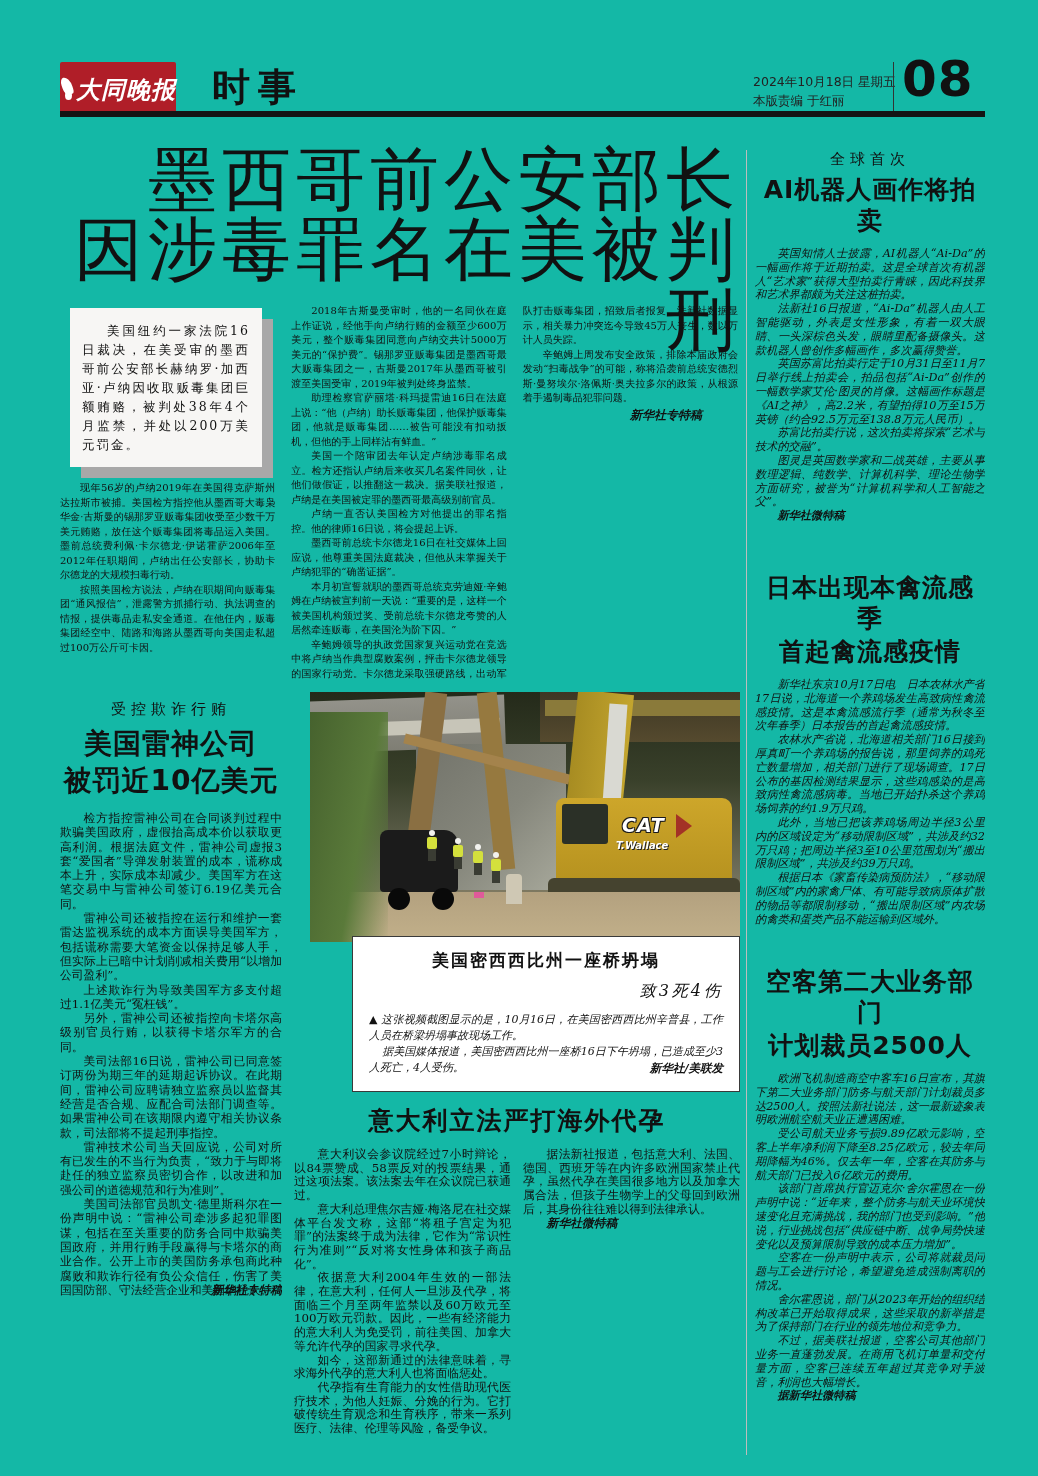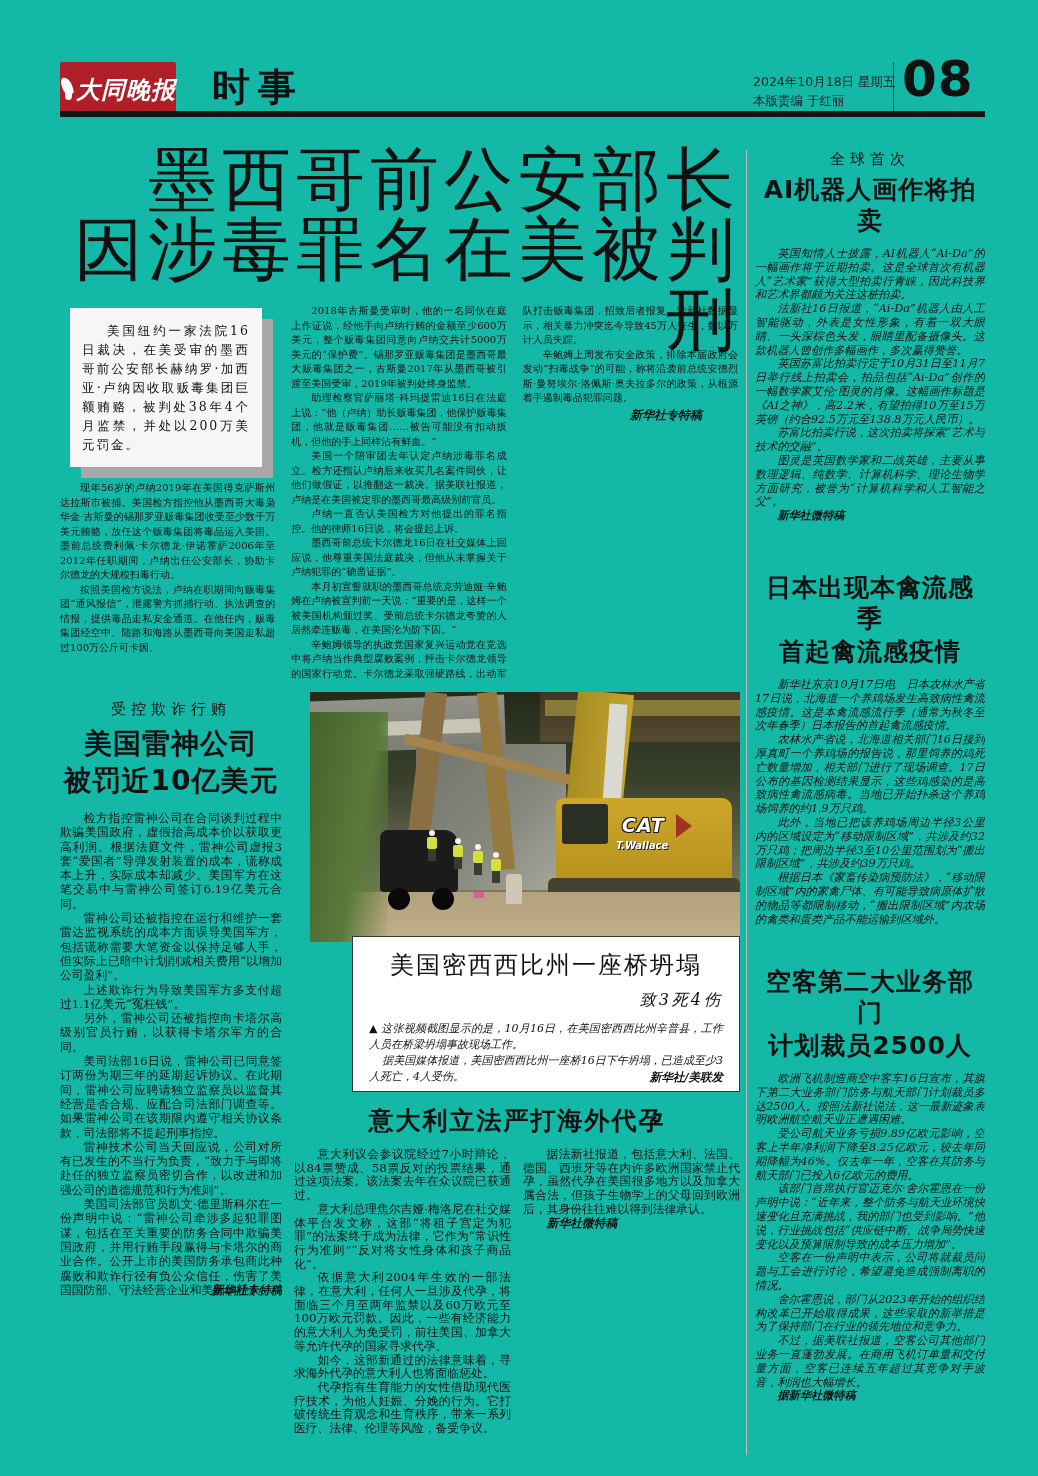--- a/index.html
+++ b/index.html
@@ -59,21 +59,21 @@
   .wallace-text{font-family:"DejaVu Sans",sans-serif;font-style:italic;font-weight:bold;font-size:10px;color:#fff;
       text-shadow:1px 1px 0 #222;}
   .worker{position:absolute;width:12px;}
   .worker .head{width:6px;height:6px;border-radius:50%;background:#f2f2ee;margin:0 auto;}
   .worker .vest{width:10px;height:12px;background:#d4e03c;margin:1px auto 0;border-radius:2px;}
   .worker .legs{width:8px;height:12px;background:#3a3c33;margin:0 auto;}
 
   
   .caption-box{left:352px;top:936px;width:388px;height:156px;background:#fff;border:1px solid #3a3a3a;
       box-sizing:border-box;padding:12px 16px 8px;}
-  .cap-title{text-align:center;font-family:"DejaVu Sans",sans-serif;font-weight:400;font-size:24px;letter-spacing:2px;margin:0;}
+  .cap-title{text-align:center;font-family:"DejaVu Sans",sans-serif;font-weight:700;font-size:17px;letter-spacing:2px;margin:0;}
   .cap-sub{text-align:right;font-size:16px;letter-spacing:3px;margin:9px 0 10px;font-style:italic;}
   .cap-text{margin:0;font-size:11px;line-height:16px;font-style:italic;text-align:justify;}
   .cap-indent{text-indent:1.2em;}
   .cap-credit{margin-top:-16px;font-size:11.5px;line-height:16px;text-align:right;font-style:italic;font-weight:bold;}
 
   
   .italy{left:294px;top:1104px;width:446px;height:360px;overflow:hidden;}
   .italy-headline{text-align:center;font-family:"DejaVu Sans",sans-serif;font-weight:900;font-size:25px;letter-spacing:2px;margin:0 0 11px;}
   .italy-body{column-count:2;column-gap:12px;column-fill:auto;height:315px;}
   .italy-body p{margin:0;font-size:11.8px;line-height:13.7px;text-align:justify;text-indent:2em;}

